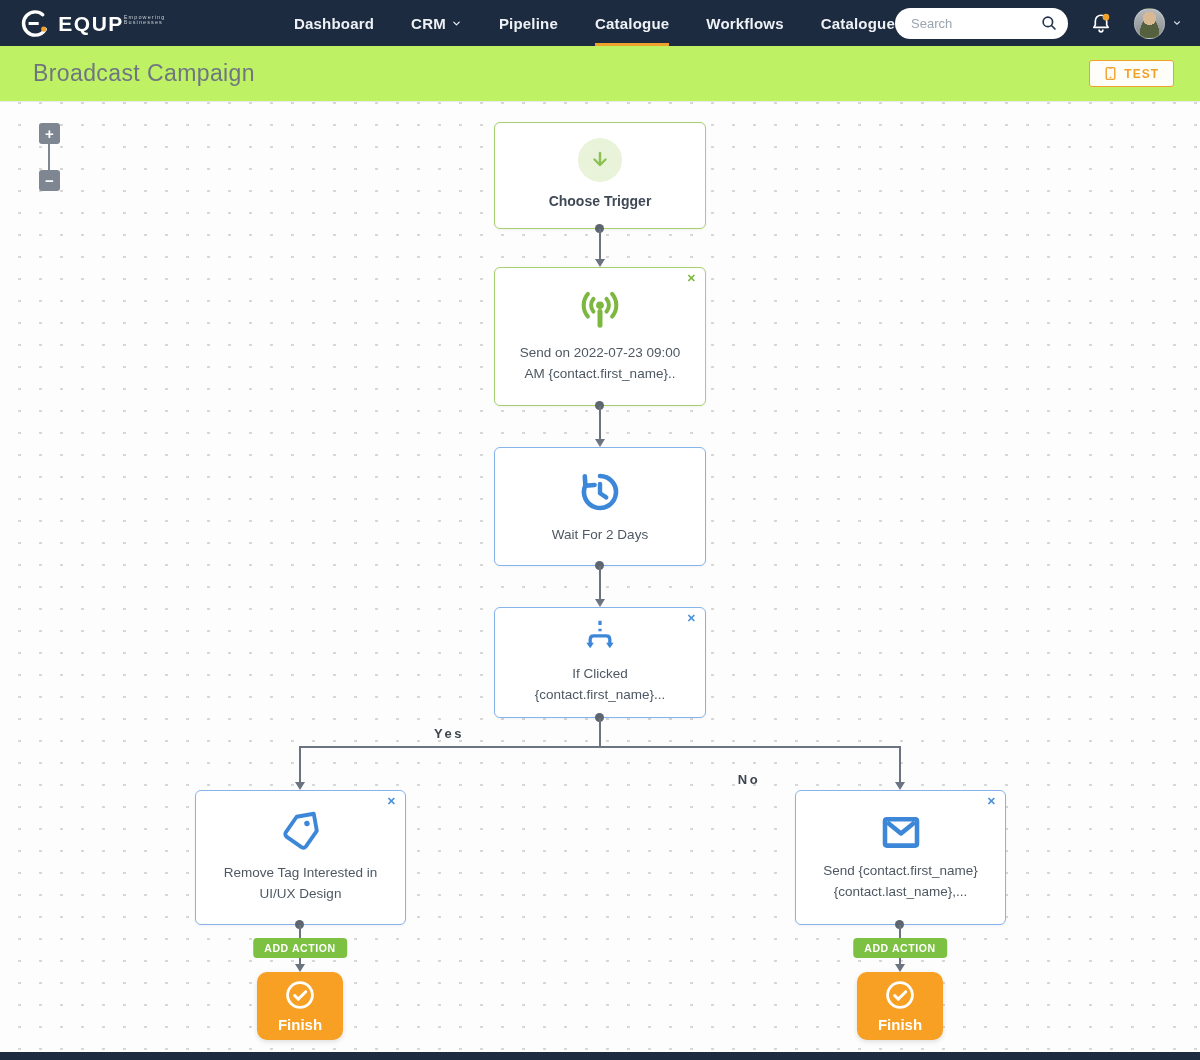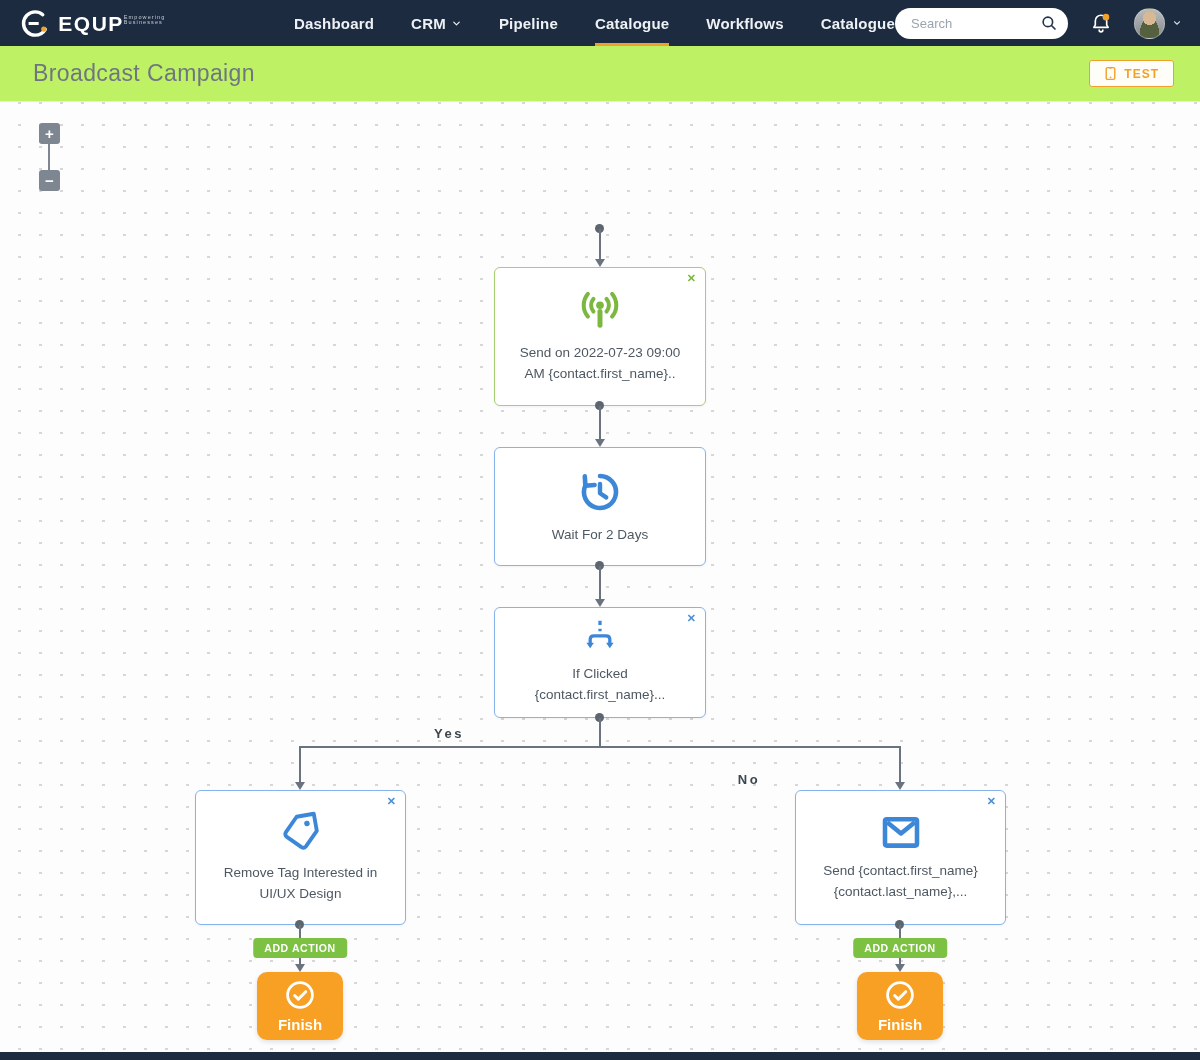--- a/index.html
+++ b/index.html
@@ -136,20 +136,28 @@
     <span>TEST</span>
   </button>
 </header>
 
 <main class="canvas">
 
   <div class="zoom-btn" style="left:39px; top:21px;">+</div>
   <div class="zoom-line" style="left:48px; top:42px; height:27px;"></div>
   <div class="zoom-btn" style="left:39px; top:68px;">−</div>
 
+  <div class="node green" style="left:494px; top:20px; width:212px; height:107px;">
+    <div class="trigger-circle">
+      <svg width="24" height="24" viewBox="0 0 24 24">
+          <path d="M12 5 v12 M6.5 11.5 L12 17 l5.5 -5.5" fill="none" stroke="#8bc152" stroke-width="2.4" stroke-linecap="round" stroke-linejoin="round"></path>
+        </svg>
+    </div>
+    <div class="title">Choose Trigger</div>
+  </div>
 
   <div class="dot" style="left:595px; top:122px;"></div>
   <div class="vline" style="left:599px; top:127px; height:30px;"></div>
   <div class="arrow-down" style="left:595px; top:157px;"></div>
 
   <div class="node green" style="left:494px; top:165px; width:212px; height:139px;">
     <span class="close">✕</span>
     <svg width="46" height="46" viewBox="0 0 24 24">
       <circle cx="12" cy="9" r="2" fill="#7cb83f"></circle>
       <path d="M12 12.2 v7.3" stroke="#7cb83f" stroke-width="2.6" stroke-linecap="round"></path>

